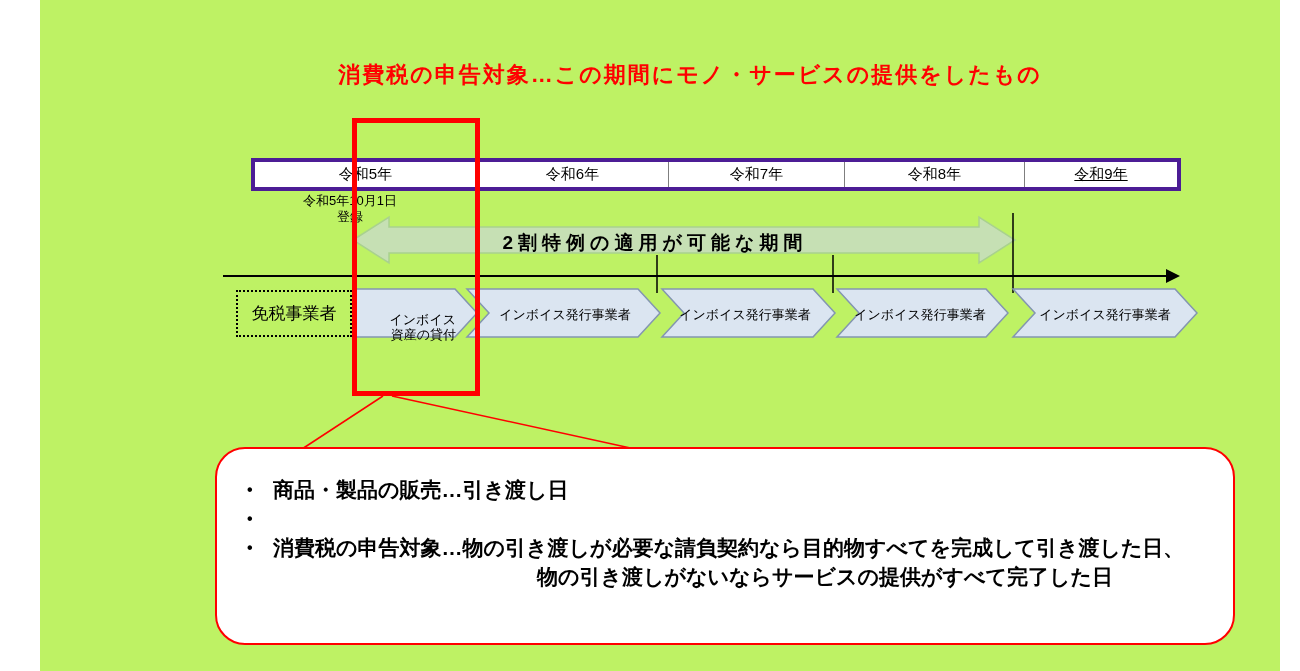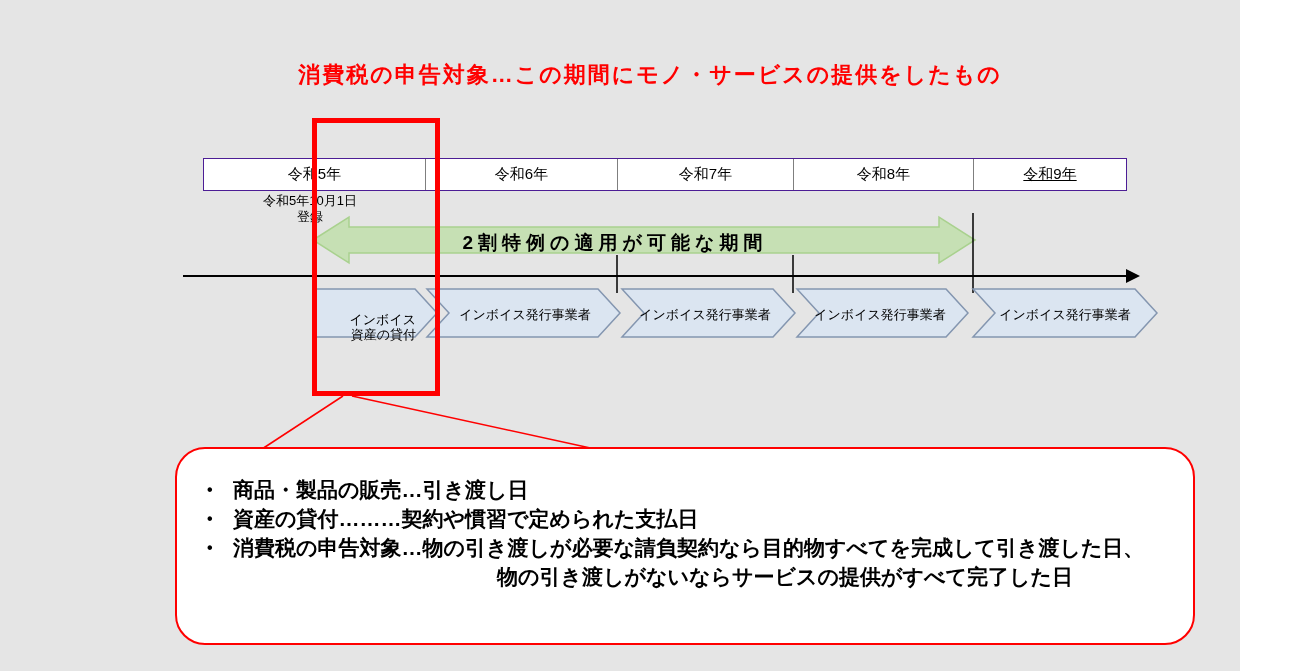--- a/index.html
+++ b/index.html
@@ -1,29 +1,29 @@
 <!DOCTYPE html>
 <html><head>
 <meta charset="utf-8">
 <style>
   html,body { margin:0; padding:0; background:#ffffff; }
   .canvas {
-    position:relative; width:1240px; height:671px; background:#e5e5e5;
-    font-family:"Liberation Sans","DejaVu Sans",sans-serif; color:#000; overflow:hidden;
+    position:relative; width:1240px; height:671px; background:#bef264;
+    font-family:"Liberation Sans","DejaVu Sans",sans-serif; color:#000; overflow:hidden;margin-left:40px;
   }
   .abs { position:absolute; }
 
   .title {
     top:60px; left:0; width:1300px; text-align:center;
     color:#ff0000; font-weight:bold; font-size:22px; letter-spacing:2px;
   }
 
   .year-table {
-    left:203px; top:158px; height:33px; display:flex;
-    border:1px solid #4c1d95; box-sizing:border-box; background:#fff;
+    left:211px; top:158px; height:33px; display:flex;
+    border:4px solid #4c1d95; box-sizing:border-box; background:#fff;
   }
   .year-cell {
     display:flex; align-items:center; justify-content:center;
     font-size:15px; border-right:1px solid #7f7f7f; box-sizing:border-box;
   }
   .year-cell:last-child { border-right:none;text-decoration:underline; }
 
   .reg-note {
     left:235px; top:193px; width:150px; text-align:center;
     font-size:13px; line-height:16px;
@@ -104,40 +104,40 @@
     <div class="year-cell" style="width:152px">令和9年</div>
   </div>
 
   <div class="abs reg-note">
     <div>令和5年10月1日</div>
     <div>登録</div>
   </div>
 
   <div class="abs period-label">2割特例の適用が可能な期間</div>
 
+  <div class="abs exempt-box">免税事業者</div>
 
   <div class="abs chev1-label">
     <div>インボイス</div>
     <div>資産の貸付</div>
   </div>
   <div class="abs chev-label" style="left:440px; width:170px;">インボイス発行事業者</div>
   <div class="abs chev-label" style="left:630px; width:150px;">インボイス発行事業者</div>
   <div class="abs chev-label" style="left:805px; width:150px;">インボイス発行事業者</div>
   <div class="abs chev-label" style="left:985px; width:160px;">インボイス発行事業者</div>
 
   <div class="abs highlight-rect"></div>
 
   <div class="abs callout">
     <div class="co-line">
       <span class="co-bullet">•</span>
       <span>商品・製品の販売…引き渡し日</span>
     </div>
     <div class="co-line">
       <span class="co-bullet">•</span>
-      <span>資産の貸付………契約や慣習で定められた支払日</span>
     </div>
     <div class="co-line">
       <span class="co-bullet">•</span>
       <span>消費税の申告対象…物の引き渡しが必要な請負契約なら目的物すべてを完成して引き渡した日、</span>
     </div>
     <div class="co-line co-cont">
       <span>物の引き渡しがないならサービスの提供がすべて完了した日</span>
     </div>
   </div>
 

